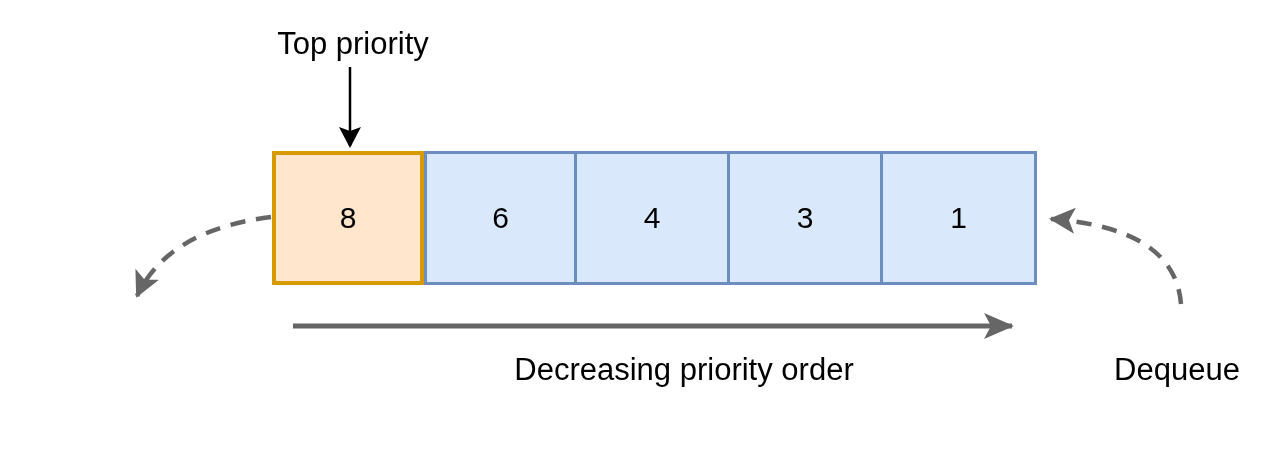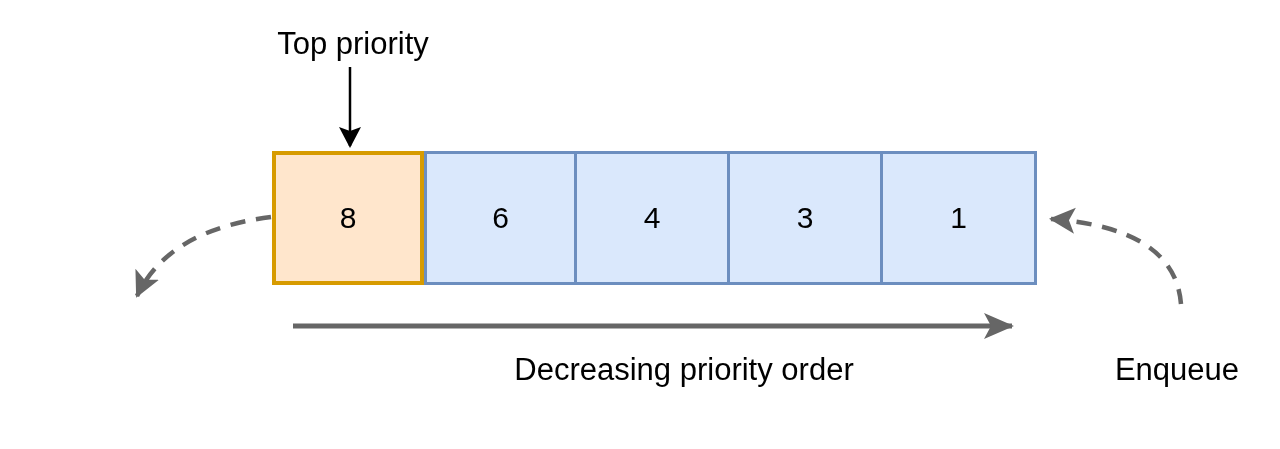--- a/index.html
+++ b/index.html
@@ -104,15 +104,15 @@
     <span>4</span>
   </div>
   <div class="cell cell-3">
     <span>3</span>
   </div>
   <div class="cell cell-4">
     <span>1</span>
   </div>
 
   <div class="label label-order">Decreasing priority order</div>
-  <div class="label label-enqueue">Enqueue</div>
+  <div class="label label-enqueue">Dequeue</div>
 
 </div>
 
 </body></html>

